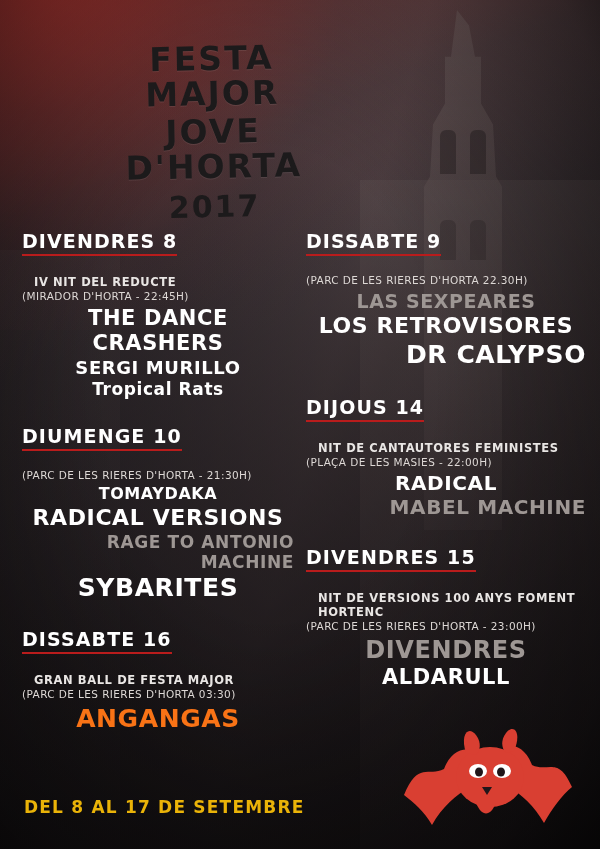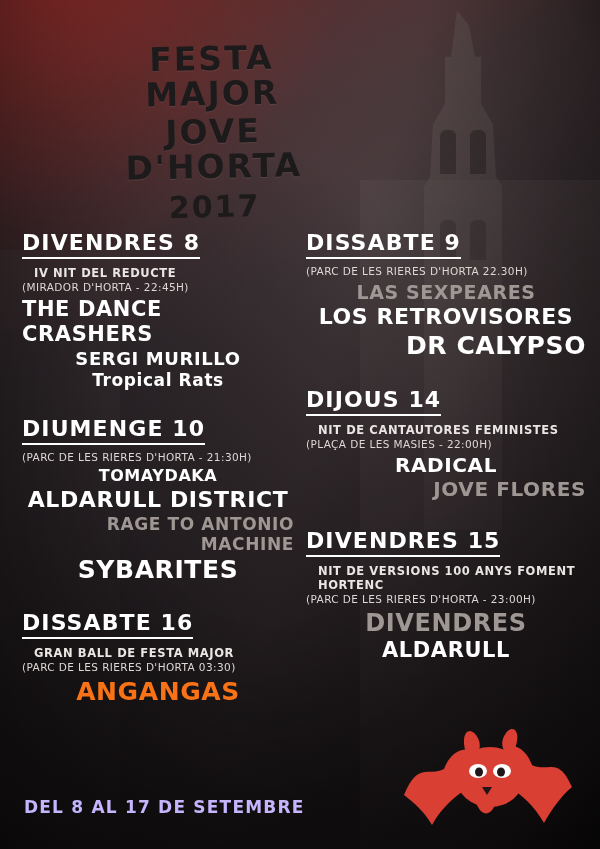--- a/index.html
+++ b/index.html
@@ -100,28 +100,28 @@
 
   
   .col {
     position: absolute;
     color: #fff;
   }
   .col-left { left: 22px; top: 230px; width: 272px; }
   .col-right { left: 306px; top: 230px; width: 280px; }
 
   .day {
-    font-size: 22px;
+    font-size: 19px;
     font-weight: bold;
     letter-spacing: 1.1px;
     color: #ffffff;
-    border-bottom: 2px solid #ffffff;
+    border-bottom: 2px solid #b91c1c;
     display: inline-block;
     padding-bottom: 2px;
-    margin-bottom: 5px;
+    margin-bottom: 17px;
   }
   .sub {
     font-size: 11.5px;
     font-weight: bold;
     letter-spacing: 0.6px;
     color: #e9e6e4;
     margin: 2px 0 0 12px;
     text-transform: uppercase;
   }
   .venue {
@@ -132,31 +132,31 @@
   }
   .block { margin-bottom: 26px; }
   .acts { margin-top: 4px; }
   .act {
     font-weight: bold;
     letter-spacing: 0.6px;
     line-height: 1.18;
     margin: 1px 0;
     display: block;
   }
-  .a-left  { text-align: left; }
+  .a-left  { text-align: center; }
   .a-center{ text-align: center; }
   .a-right { text-align: right; }
 
   .footer {
     position: absolute;
     left: 24px; bottom: 32px;
     font-size: 17px;
     font-weight: bold;
     letter-spacing: 1.2px;
-    color: #c4b5fd;
+    color: #eab308;
   }
 
   
   .bat { position: absolute; right: 22px; bottom: 8px; width: 180px; height: 150px; }
 </style>
 </head>
 <body>
 
 <div class="poster">
 
@@ -182,38 +182,38 @@
   </div>
 
   <div class="col col-left" id="col-left">
       <div class="block"><div class="day">DIVENDRES 8</div><div class="sub">IV NIT DEL REDUCTE</div><div class="venue">(MIRADOR D'HORTA - 22:45H)</div><div class="acts">
           <span class="act a-left" style="font-size: 21px; color: rgb(255, 255, 255);">THE DANCE CRASHERS</span>
           <span class="act a-center" style="font-size: 18px; color: #ffffff;">SERGI MURILLO</span>
           <span class="act a-center" style="font-size: 17px; color: rgb(255, 255, 255);">Tropical Rats</span>
         </div></div>
       <div class="block"><div class="day">DIUMENGE 10</div><div class="venue">(PARC DE LES RIERES D'HORTA - 21:30H)</div><div class="acts">
           <span class="act a-center" style="font-size: 16px; color: rgb(255, 255, 255);">TOMAYDAKA</span>
-          <span class="act a-center" style="font-size: 22px; color: rgb(255, 255, 255);">ALDARULL DISTRICT</span>
+          <span class="act a-center" style="font-size: 22px; color: rgb(255, 255, 255);">RADICAL VERSIONS</span>
           <span class="act a-center" style="font-size: 17px; color: rgb(158, 151, 148); text-align: right;">RAGE TO ANTONIO MACHINE</span>
           <span class="act a-center" style="font-size: 25px; color: rgb(255, 255, 255);">SYBARITES</span>
         </div></div>
       <div class="block"><div class="day">DISSABTE 16</div><div class="sub">GRAN BALL DE FESTA MAJOR</div><div class="venue">(PARC DE LES RIERES D'HORTA 03:30)</div><div class="acts">
           <span class="act a-center" style="font-size: 25px; color: #f97316;">ANGANGAS</span>
         </div></div>
     </div>
 
   <div class="col col-right" id="col-right">
       <div class="block"><div class="day">DISSABTE 9</div><div class="venue">(PARC DE LES RIERES D'HORTA 22.30H)</div><div class="acts">
           <span class="act a-center" style="font-size: 19px; color: rgb(158, 151, 148);">LAS SEXPEARES</span>
           <span class="act a-center" style="font-size: 22px; color: rgb(255, 255, 255);">LOS RETROVISORES</span>
           <span class="act a-right" style="font-size: 25px; color: rgb(255, 255, 255);">DR CALYPSO</span>
         </div></div>
       <div class="block"><div class="day">DIJOUS 14</div><div class="sub">NIT DE CANTAUTORES FEMINISTES</div><div class="venue">(PLAÇA DE LES MASIES - 22:00H)</div><div class="acts">
           <span class="act a-center" style="font-size: 20px; color: rgb(255, 255, 255);">RADICAL</span>
-          <span class="act a-right" style="font-size: 20px; color: rgb(158, 151, 148);">JOVE FLORES</span>
+          <span class="act a-right" style="font-size: 20px; color: rgb(158, 151, 148);">MABEL MACHINE</span>
         </div></div>
       <div class="block"><div class="day">DIVENDRES 15</div><div class="sub">NIT DE VERSIONS  100 ANYS FOMENT HORTENC</div><div class="venue">(PARC DE LES RIERES D'HORTA - 23:00H)</div><div class="acts">
           <span class="act a-center" style="font-size: 24px; color: rgb(158, 151, 148);">DIVENDRES</span>
           <span class="act a-center" style="font-size: 21px; color: rgb(255, 255, 255);">ALDARULL</span>
         </div></div>
     </div>
 
   <div class="footer">DEL 8 AL 17 DE SETEMBRE</div>
 
   <div class="bat">

